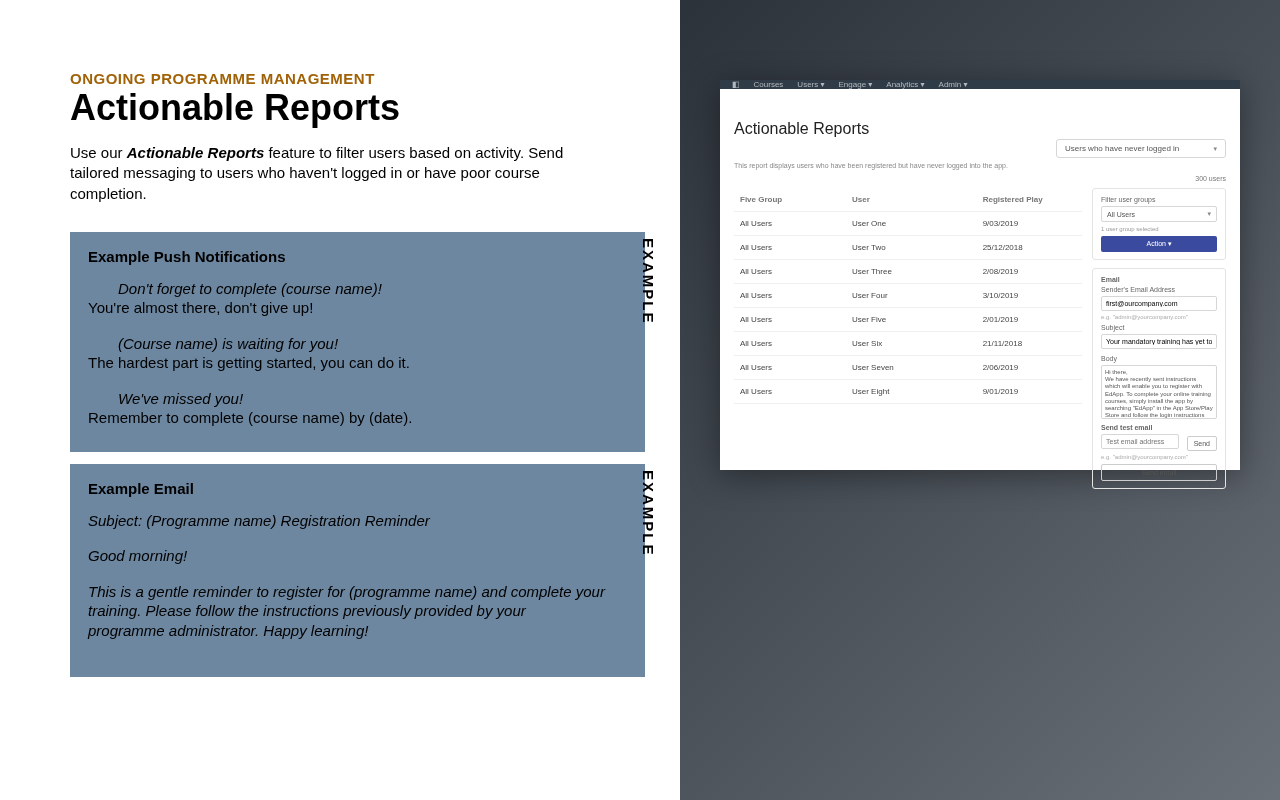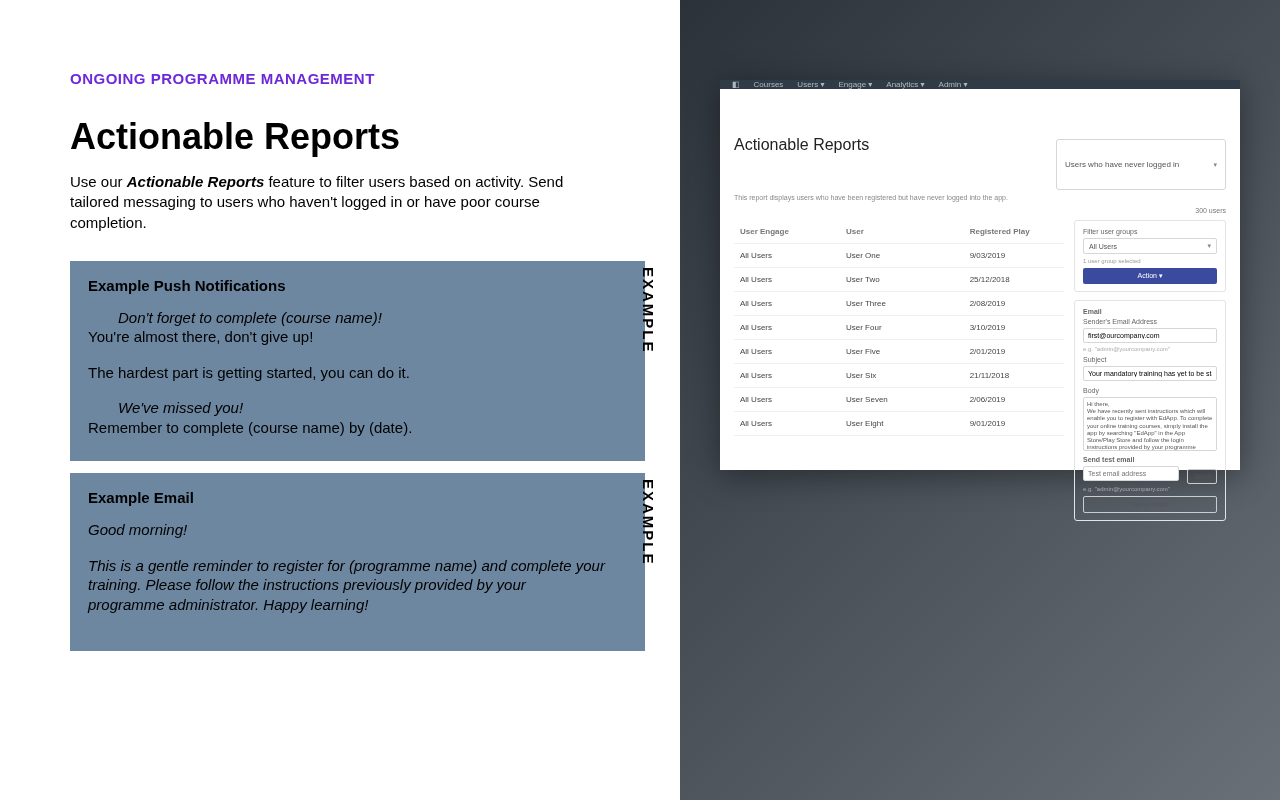--- a/index.html
+++ b/index.html
@@ -24,25 +24,25 @@
   .right-col {
     flex: 1;
     background: linear-gradient(135deg, #2b3239 0%, #434a52 40%, #6a7078 100%);
     position: relative;
     display: flex;
     align-items: flex-start;
     justify-content: center;
     padding-top: 80px;
   }
   .eyebrow {
-    color: #6d28d9;
+    color: #a16207;
     font-size: 15px;
     font-weight: 700;
     letter-spacing: 0.5px;
-    margin-bottom: 29px;
+    margin-bottom: 0;
   }
   .title {
     font-size: 36px;
     font-weight: 700;
     color: #000;
     margin-bottom: 14px;
   }
   .intro {
     font-size: 15px;
     color: #000;
@@ -112,21 +112,21 @@
   .app-header-row {
     display: flex;
     align-items: center;
     justify-content: space-between;
     padding: 10px 14px 4px 14px;
   }
   .app-title { font-size: 16px; font-weight: 400; color: #222; }
   .app-dropdown {
     border: 1px solid #d6d6d6;
     border-radius: 3px;
-    padding: 20px 8px;
+    padding: 4px 8px;
     font-size: 8px;
     color: #555;
     min-width: 170px;
     display: flex;
     justify-content: space-between;
     align-items: center;
     margin-top: 40px;
   }
   .app-desc {
     padding: 0 14px 6px 14px;
@@ -151,21 +151,21 @@
   .tbl-head, .tbl-row {
     display: grid;
     grid-template-columns: 1.2fr 1.4fr 1fr;
     padding: 7px 6px;
     border-bottom: 1px solid #eee;
     font-size: 8px;
     color: #444;
   }
   .tbl-head { color: #777; font-weight: 600; }
   .app-side {
-    width: 152px;
+    width: 134px;
     display: flex;
     flex-direction: column;
     gap: 8px;
   }
   .side-card {
     border: 1px solid #e4e4e4;
     border-radius: 3px;
     padding: 7px 8px;
     font-size: 7px;
     color: #555;
@@ -194,21 +194,21 @@
     width: 100%;
     border: 1px solid #d6d6d6;
     border-radius: 2px;
     padding: 3px 4px;
     font-size: 7px;
     margin-bottom: 3px;
   }
   .side-row {
     display: flex;
     gap: 8px;
-    align-items: flex-end;
+    align-items: center;
   }
   .side-row input { flex: 1; }
   .side-row .send {
     border: 1px solid #ccc;
     border-radius: 2px;
     padding: 3px 6px;
     font-size: 7px;
   }
   .btn-sendemail {
     border: 1px solid #ccc;
@@ -232,32 +232,34 @@
     </div>
 
     <div class="example-block">
       <div class="example-label">EXAMPLE</div>
       <div class="ex-head">Example Push Notifications</div>
       <div class="ex-group">
         <div class="it">Don't forget to complete (course name)!</div>
         <div>You're almost there, don't give up!</div>
       </div>
       <div class="ex-group">
+        <div class="it">(Course name) is waiting for you!</div>
         <div>The hardest part is getting started, you can do it.</div>
       </div>
       <div class="ex-group" style="margin-bottom:0;">
         <div class="it">We've missed you!</div>
         <div>Remember to complete (course name) by (date).</div>
       </div>
     </div>
 
     <div class="example-block">
       <div class="example-label">EXAMPLE</div>
       <div class="ex-head">Example Email</div>
       <div class="ex-email-body">
+        <p>Subject: (Programme name) Registration Reminder</p>
         <p>Good morning!</p>
         <p style="margin-bottom:13px;font-style:italic;">This is a gentle reminder to register for (programme name) and complete your training. Please follow the instructions previously provided by your programme administrator. Happy learning!</p>
       </div>
     </div>
   </div>
 
   <div class="right-col">
     <div class="app-window">
       <div class="app-nav">
         <span>◧</span>
@@ -273,21 +275,21 @@
           <div class="app-dropdown">
             <span>Users who have never logged in</span>
             <span class="chev">▾</span>
           </div>
         </div>
         <div class="app-desc">This report displays users who have been registered but have never logged into the app.</div>
         <div class="app-count">300 users</div>
         <div class="app-main">
           <div class="app-table">
             <div class="tbl-head">
-              <div>User Engage</div>
+              <div>Five Group</div>
               <div>User</div>
               <div>Registered Play</div>
             </div>
             <div id="tbl-rows">
                 <div class="tbl-row">
                   <div>All Users</div>
                   <div>User One</div>
                   <div>9/03/2019</div>
                 </div>
                 <div class="tbl-row">

